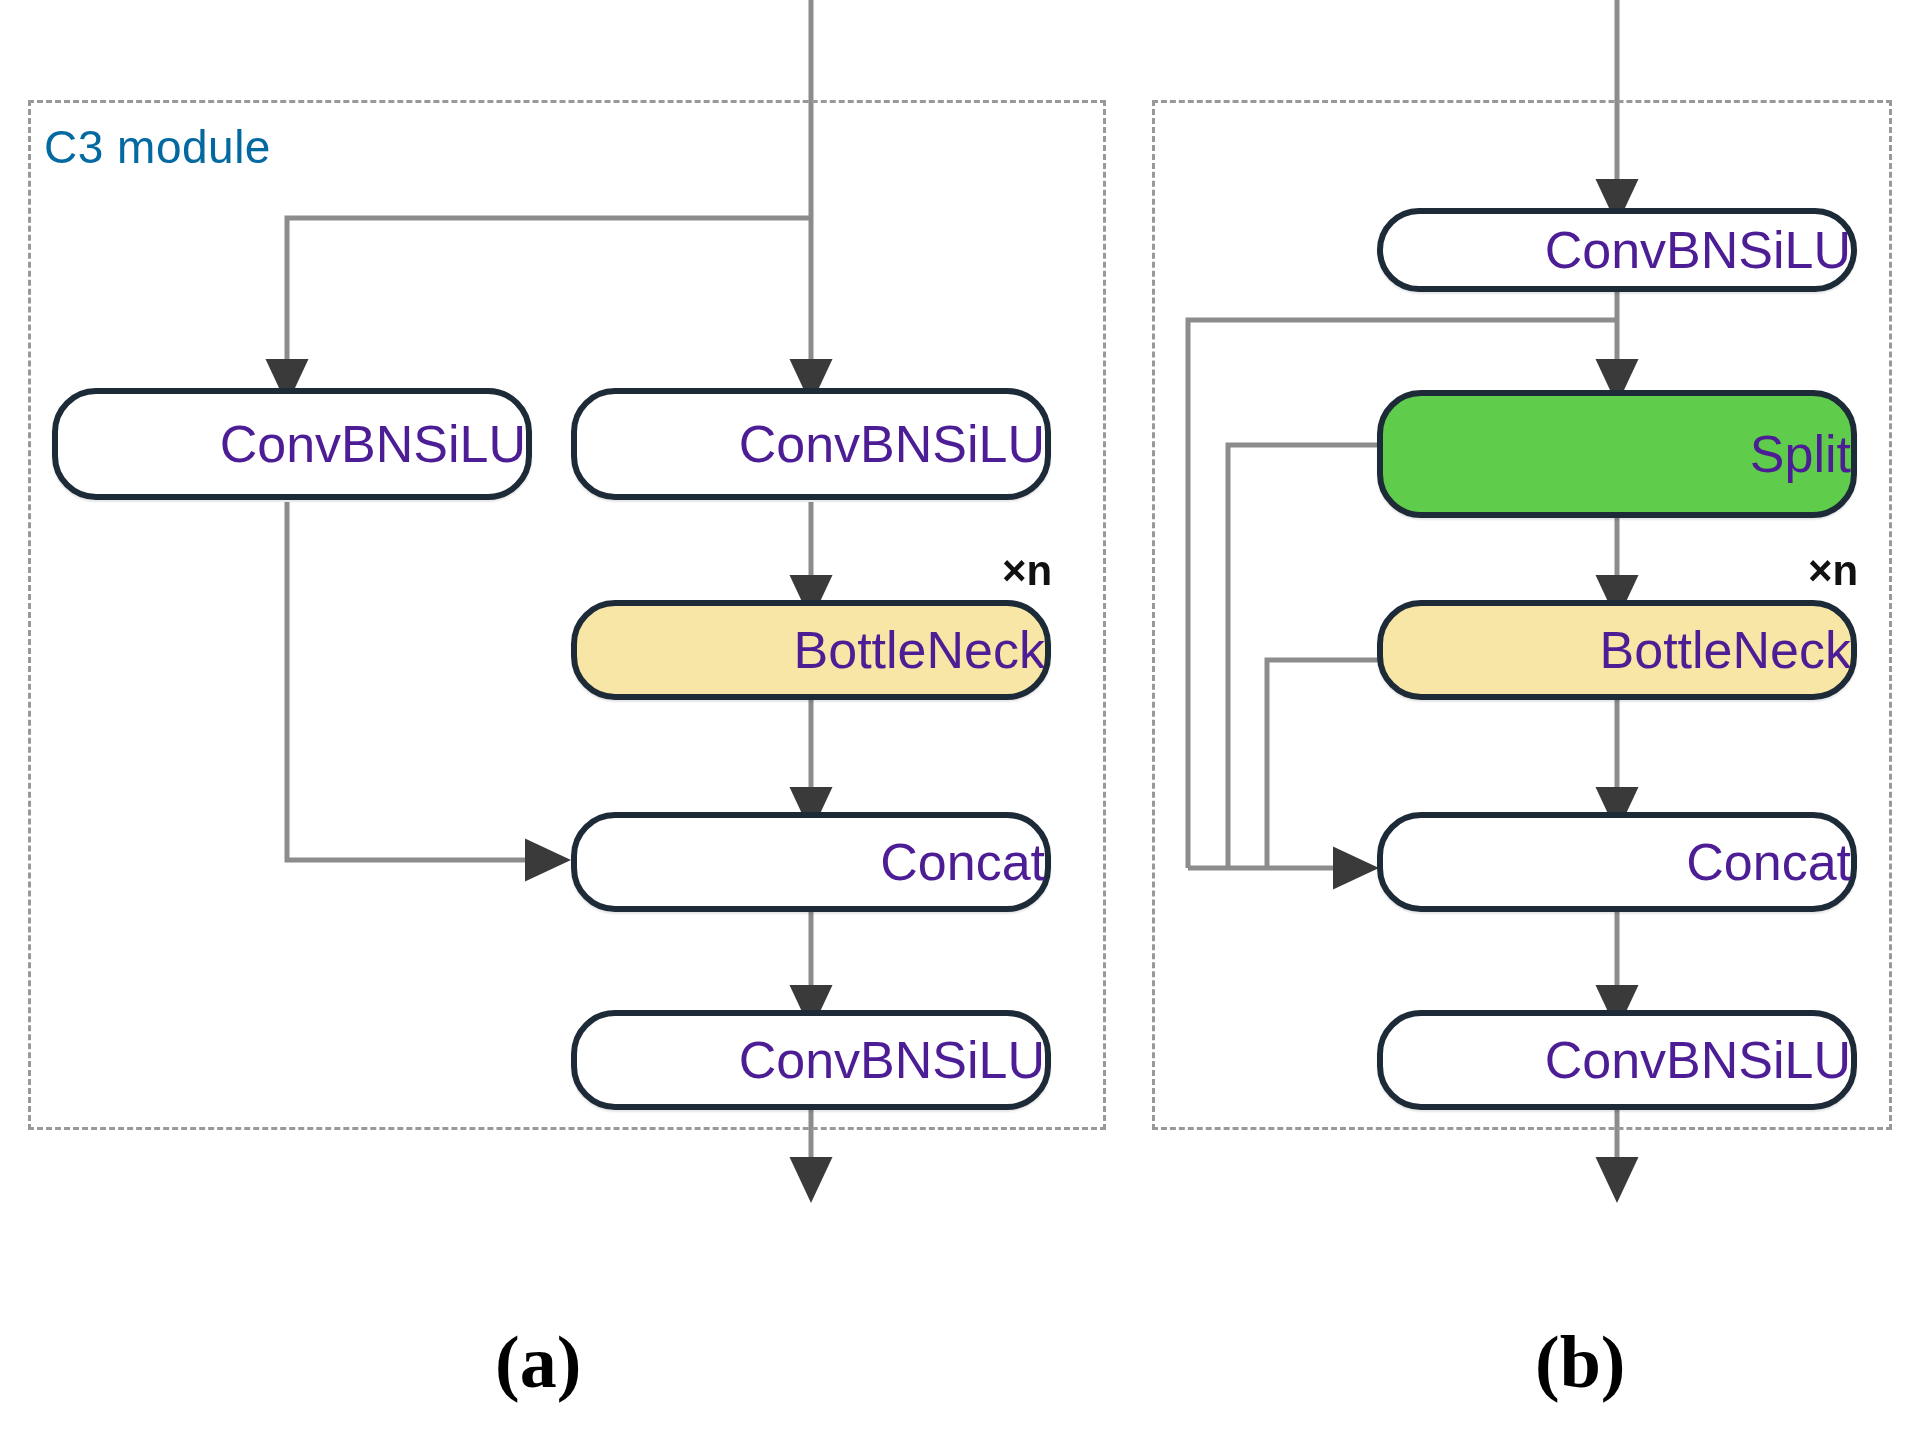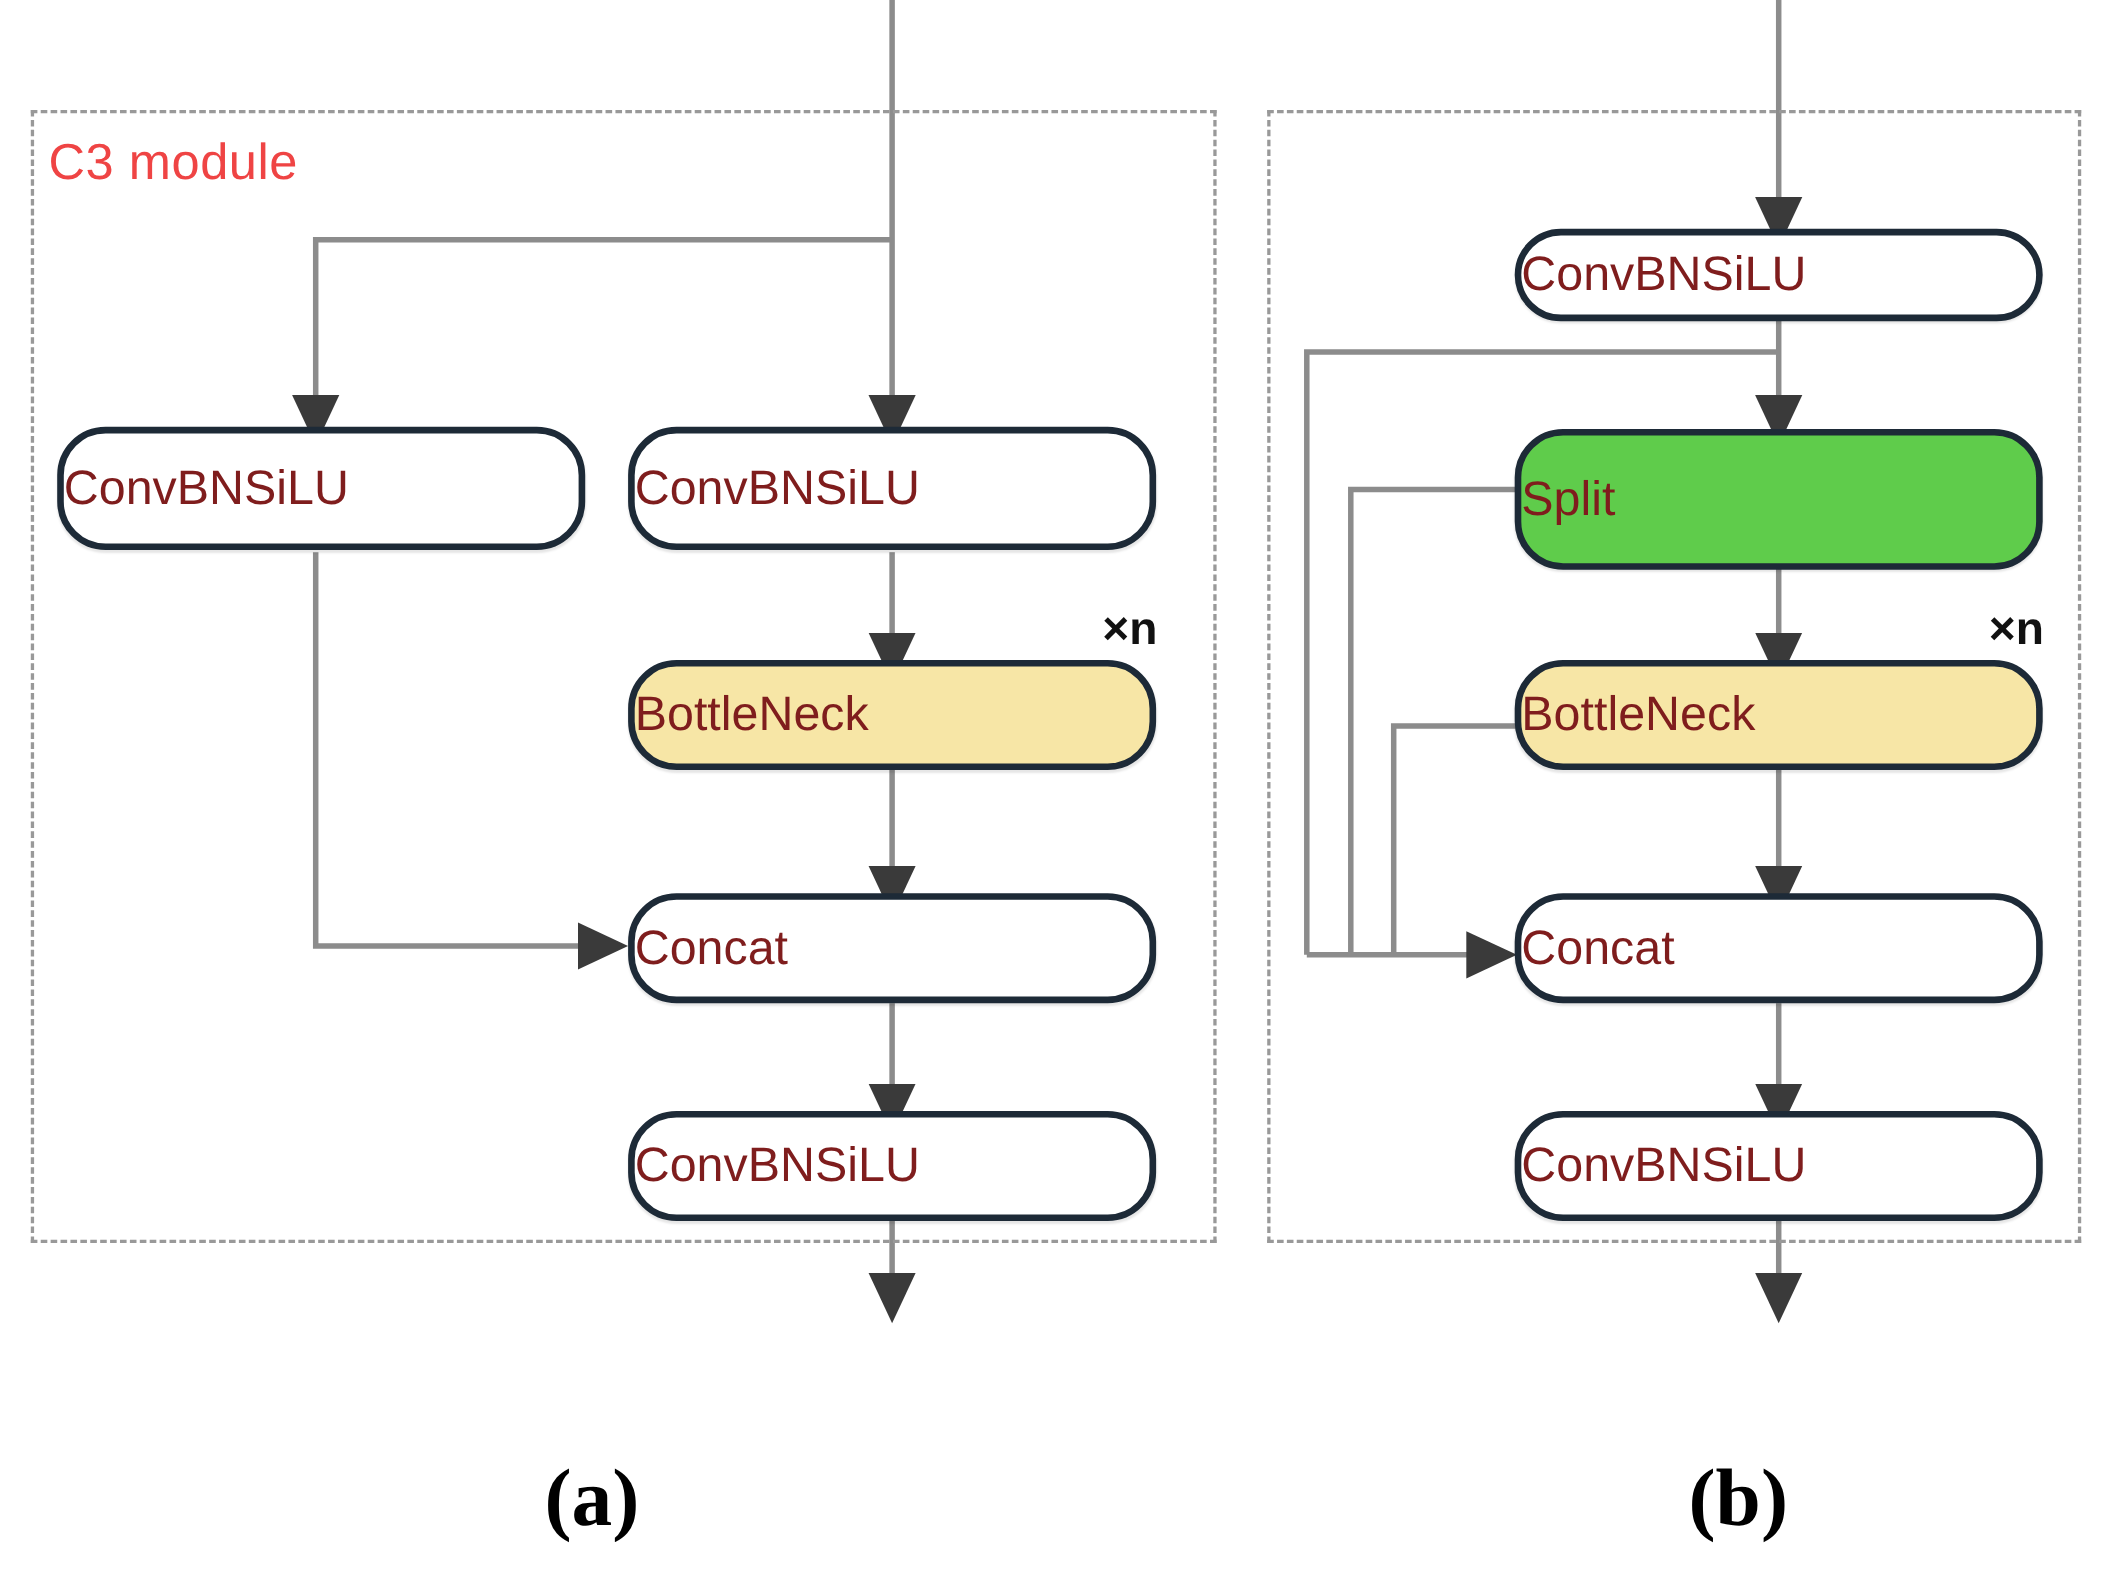--- a/index.html
+++ b/index.html
@@ -27,36 +27,36 @@
   }
   .module-frame {
     position: absolute;
     border: 3px dashed #999999;
     box-sizing: border-box;
     background: transparent;
   }
   .module-title {
     position: absolute;
     font-size: 46px;
-    color: #ef4444;
+    color: #0369a1;
     font-family: "Liberation Sans", sans-serif;
     white-space: nowrap;
     letter-spacing: 0.5px;
   }
   .node {
     position: absolute;
     box-sizing: border-box;
     border: 6px solid #1d2a37;
     border-radius: 44px;
     background: #ffffff;
     display: flex;
     align-items: center;
-    justify-content: flex-start;
-    font-size: 44px;
-    color: #7f1d1d;
+    justify-content: flex-end;
+    font-size: 52px;
+    color: #4c1d95;
     font-family: "Liberation Sans", sans-serif;
     white-space: nowrap;
     box-shadow: 0 2px 2px rgba(0,0,0,0.10);
   }
   .node.yellow { background: #f7e6a6; }
   .node.green  { background: #5fcc4b; }
   .repeat-label {
     position: absolute;
     font-size: 42px;
     font-weight: bold;

